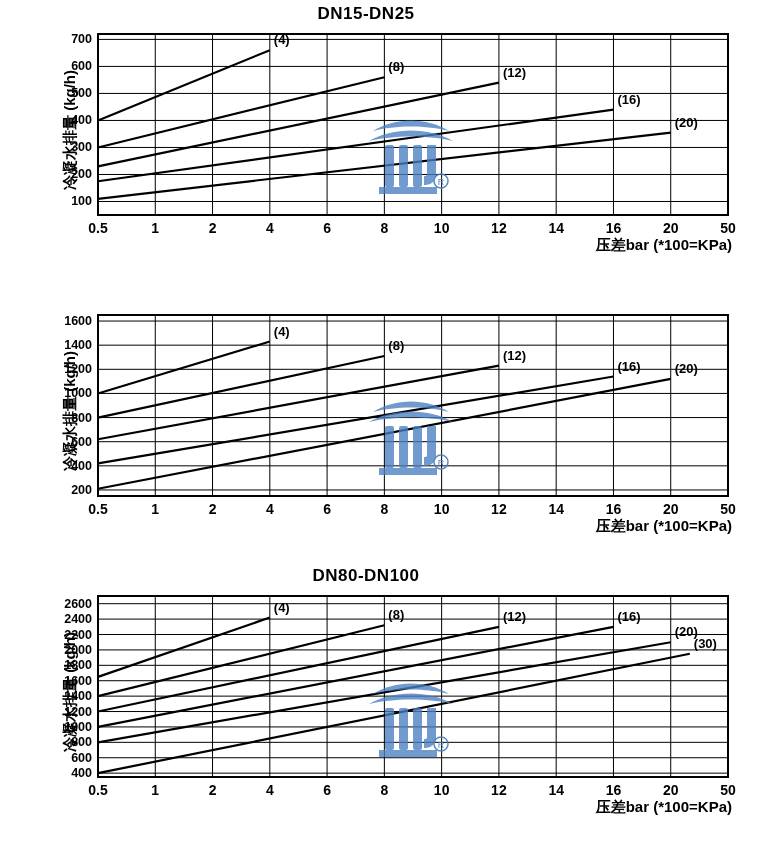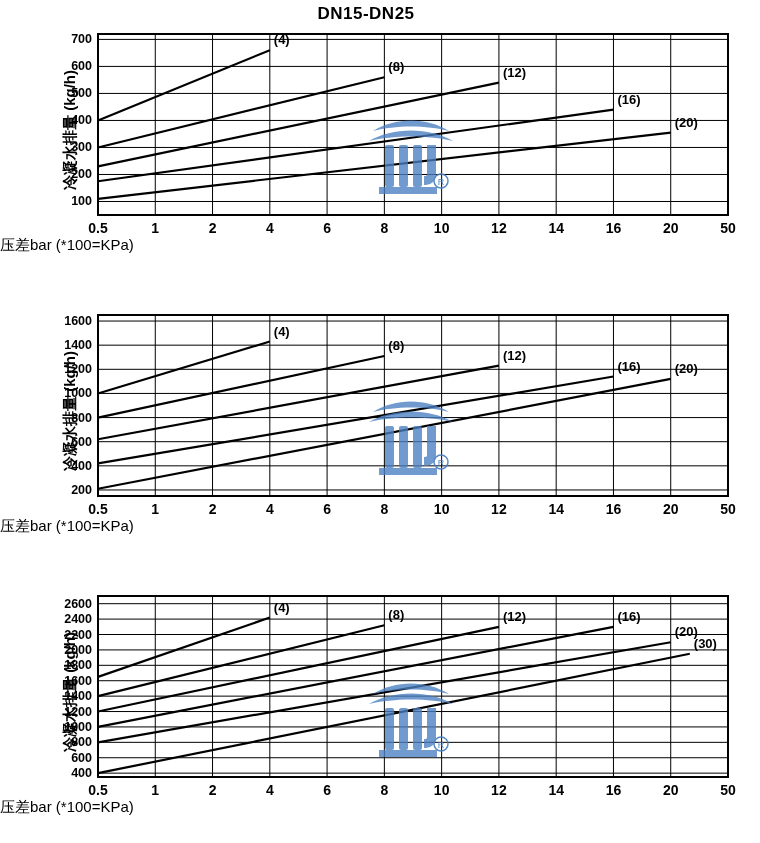--- a/index.html
+++ b/index.html
@@ -13,22 +13,22 @@
   .ylabel{
     position:absolute;
     left:10px;
     top:50%;
     transform:translateY(-50%) rotate(-90deg);
     transform-origin:center center;
     white-space:nowrap;
     font-size:15px;font-weight:700;
   }
   .xlabel{
-    position:absolute;left:0;right:0;bottom:2px;text-align:left;
-    font-size:15px;font-weight:400;
+    position:absolute;left:0;right:0;bottom:2px;text-align:right;
+    font-size:15px;font-weight:700;
   }
   svg{position:absolute;left:0;top:0;}
   .grid-line{stroke:#000;stroke-width:1;}
   .frame{stroke:#000;stroke-width:2;fill:none;}
   .series{stroke:#000;stroke-width:2.2;fill:none;}
   .tick-text{font-family:"Liberation Sans", sans-serif;font-size:12.5px;font-weight:700;fill:#000;}
   .tick-text-x{font-family:"Liberation Sans", sans-serif;font-size:14px;font-weight:700;fill:#000;}
   .series-label{font-family:"Liberation Sans", sans-serif;font-size:13px;font-weight:700;fill:#000;}
   .wm{position:absolute;pointer-events:none;opacity:.92;}
 </style>
@@ -146,20 +146,21 @@
         <line x1="98" y1="158.28666666666666" x2="498.9090909090909" y2="84.68" class="series"></line>
         <text x="502.9090909090909" y="78.68" class="series-label" text-anchor="start">(12)</text>
         <line x1="98" y1="182.42000000000002" x2="613.4545454545455" y2="95.53999999999999" class="series"></line>
         <text x="617.4545454545455" y="89.53999999999999" class="series-label" text-anchor="start">(16)</text>
         <line x1="98" y1="207.76" x2="670.7272727272727" y2="97.95333333333335" class="series"></line>
         <text x="674.7272727272727" y="91.95333333333335" class="series-label" text-anchor="start">(20)</text>
       </svg>
   </div>
 
   <div class="chart-block">
+    <div class="chart-title">DN80-DN100</div>
     <div class="ylabel" style="top:130px;">冷凝水排量 (kg/h)</div>
     <div class="xlabel" style="bottom:26px;">压差bar (*100=KPa)</div>
     <svg width="760" height="281">
         <line x1="98" y1="211.14893617021278" x2="728" y2="211.14893617021278" class="grid-line"></line>
         <text x="92" y="215.14893617021278" class="tick-text" text-anchor="end">400</text>
         <line x1="98" y1="195.74468085106383" x2="728" y2="195.74468085106383" class="grid-line"></line>
         <text x="92" y="199.74468085106383" class="tick-text" text-anchor="end">600</text>
         <line x1="98" y1="180.3404255319149" x2="728" y2="180.3404255319149" class="grid-line"></line>
         <text x="92" y="184.3404255319149" class="tick-text" text-anchor="end">800</text>
         <line x1="98" y1="164.93617021276594" x2="728" y2="164.93617021276594" class="grid-line"></line>

